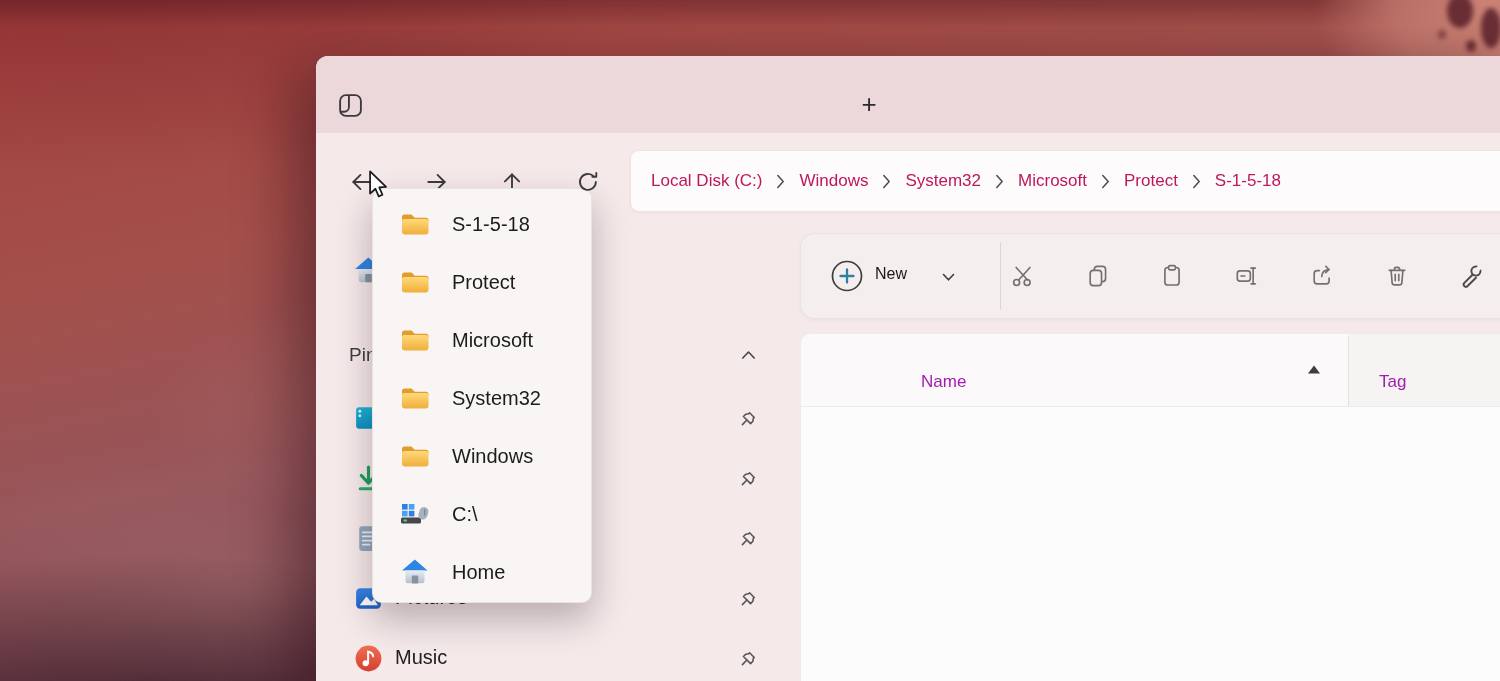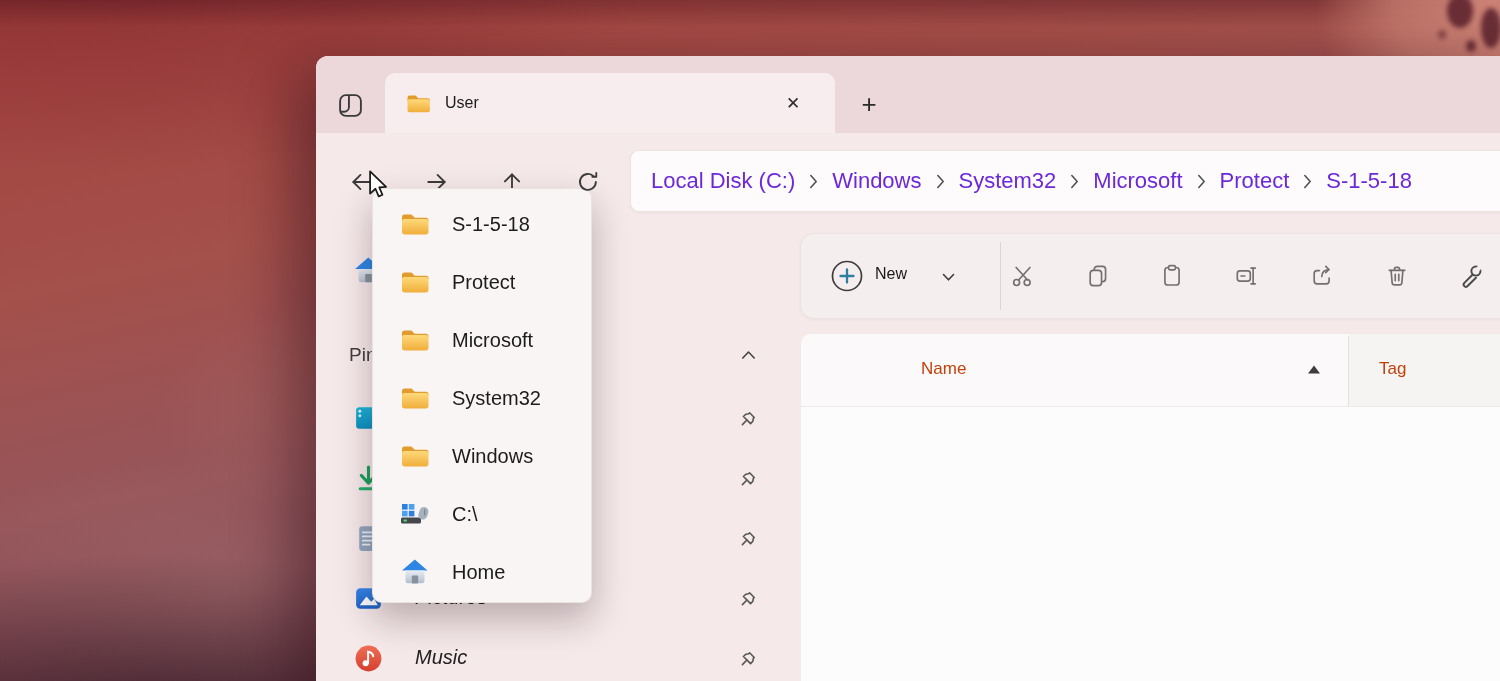--- a/index.html
+++ b/index.html
@@ -29,43 +29,43 @@
     justify-content:center;font-size:17px;color:#2e2e2e;font-weight:400;}
   .newtab-btn{position:absolute;left:535px;top:30px;width:36px;height:36px;display:flex;align-items:center;
     justify-content:center;font-size:26px;font-weight:300;color:#2c2c2c;}
 
   .nav-btn{position:absolute;width:34px;height:34px;top:109px;display:flex;align-items:center;justify-content:center;}
   #nav-back{left:28px;} #nav-forward{left:104px;} #nav-up{left:179px;} #nav-refresh{left:255px;z-index:30;}
 
   .breadcrumb-bar{position:absolute;left:314px;top:94px;right:0;height:62px;background:#fdfbfb;
     border:1px solid #ece3e3;border-right:none;border-radius:9px 0 0 9px;box-sizing:border-box;
     display:flex;align-items:center;padding-left:20px;gap:14px;box-shadow:0 1px 3px rgba(90,60,60,.05);}
-  .crumb{font-size:22px;color:#6d28d9;white-space:nowrap;}
+  .crumb{font-size:17px;color:#be185d;white-space:nowrap;}
   .crumb-sep{display:flex;align-items:center;}
 
   .toolbar{position:absolute;left:484px;top:177px;right:-20px;height:86px;background:#f4eeee;
     border:1px solid #ebe3e3;border-radius:14px;box-sizing:border-box;box-shadow:0 1px 3px rgba(90,60,60,.05);}
   .new-circle{position:absolute;left:30px;top:26px;width:32px;height:32px;}
   .new-label{position:absolute;left:74px;top:31px;font-size:16px;color:#1a1a1a;}
   .new-chevron{position:absolute;left:141px;top:39px;}
   .tb-divider{position:absolute;left:199px;top:8px;width:1px;height:68px;background:#ddd4d4;}
   .tb-btn{position:absolute;top:20px;width:44px;height:44px;display:flex;align-items:center;justify-content:center;}
 
   .list-panel{position:absolute;left:484px;top:277px;right:-20px;bottom:-20px;background:#fbf9f9;
     border-radius:10px 0 0 0;border-top:1px solid #f1eaea;border-left:1px solid #f1eaea;box-sizing:border-box;}
   .list-header{position:absolute;left:0;top:0;right:0;height:72px;border-bottom:1px solid #eceaea;}
   .col-tag-bg{position:absolute;left:548px;top:0;bottom:0;right:0;background:rgba(110,90,90,.035);}
   .col-divider{position:absolute;left:547px;top:2px;bottom:0;width:1px;background:#e6e0e0;}
-  .col-label{position:absolute;top:25px;font-size:17px;color:#c2410c;}
+  .col-label{position:absolute;top:38px;font-size:17px;color:#a21caf;}
   #col-name{left:120px;} #col-tag{left:578px;}
   .sort-icon{position:absolute;left:506px;top:30px;}
   .list-body{position:absolute;left:0;top:73px;right:0;bottom:0;background:#fdfcfc;}
 
   .side-icon{position:absolute;left:36px;width:33px;height:33px;}
-  .side-label{position:absolute;left:99px;font-size:20px;color:#222;white-space:nowrap;font-style:italic;}
+  .side-label{position:absolute;left:79px;font-size:20px;color:#222;white-space:nowrap;}
   .side-header-label{position:absolute;left:33px;font-size:19px;color:#3f3f3f;}
   .pin-btn{position:absolute;left:419px;width:26px;height:26px;display:flex;align-items:center;justify-content:center;}
   .collapse-btn{position:absolute;left:420px;top:287px;width:24px;height:24px;display:flex;align-items:center;justify-content:center;}
 
   .dropdown{position:absolute;left:56px;top:132px;width:220px;height:415px;background:#faf5f5;
     border:1px solid rgba(0,0,0,.07);border-radius:10px;box-shadow:0 16px 36px rgba(30,10,15,.28);
     z-index:20;box-sizing:border-box;padding-top:6px;}
   .dd-item{height:58px;display:flex;align-items:center;padding-left:26px;gap:21px;box-sizing:border-box;}
   .dd-label{font-size:20px;color:#1c1c1c;}
   .icon32{width:32px;height:32px;flex:0 0 32px;}
@@ -132,29 +132,20 @@
 
   <div class="window">
 
     <div class="titlebar">
       <div class="toggle-btn">
         <svg width="27" height="27" viewBox="0 0 26 26">
           <rect x="3" y="3" width="20" height="20" rx="5.5" fill="none" stroke="#3a3a3a" stroke-width="1.8"></rect>
           <path d="M11.5 3.5 V14.5 a4.5 4.5 0 0 1 -4.5 4.5 H3.5" fill="none" stroke="#3a3a3a" stroke-width="1.8"></path>
         </svg>
       </div>
-      <div class="tab">
-        <svg class="icon" width="27" height="27" viewBox="0 0 32 32">
-            <use href="#sym-folder"></use>
-          </svg>
-        <span class="tab-title">User</span>
-        <div class="tab-close">
-          <span>✕</span>
-        </div>
-      </div>
       <div class="newtab-btn">
         <span>+</span>
       </div>
     </div>
 
     <div class="nav-btn" id="nav-back">
       <svg width="24" height="24" viewBox="0 0 22 22" fill="none" stroke="#3b3b3b" stroke-width="1.7" stroke-linecap="round" stroke-linejoin="round">
         <path d="M19 11 H4"></path>
           <path d="M10.5 4.5 L4 11 L10.5 17.5"></path>
       </svg>

